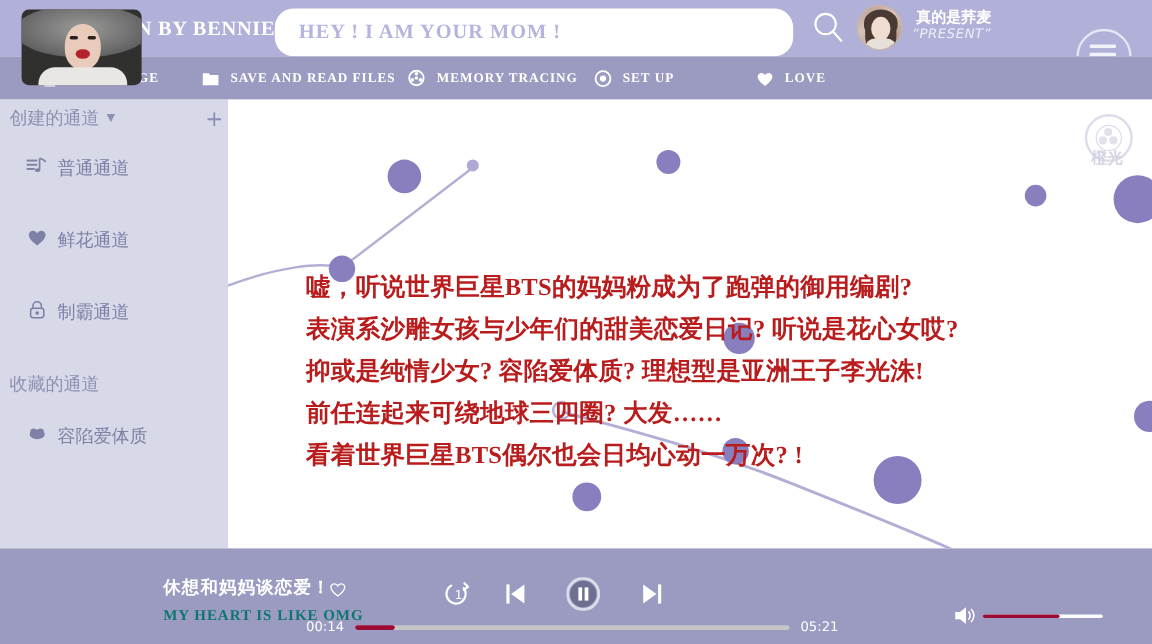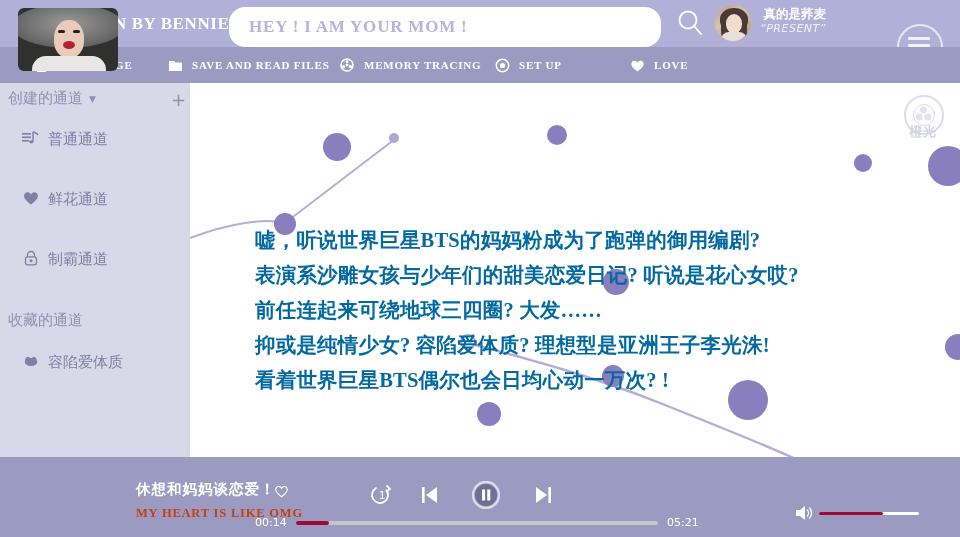--- a/index.html
+++ b/index.html
@@ -157,21 +157,21 @@
     font-size: 15px; color: #8f90b4; font-weight: normal;
   }
   .caret { margin-left: 6px; font-size: 9px; color: #8f90b4; }
   .side-plus {
     position: absolute; left: 171px; top: 8px;
     font-family: "DejaVu Sans", sans-serif;
     font-size: 18px; color: #8f90b4; line-height: 1;
   }
   .side-item {
     position: absolute; left: 22px;
-    display: flex; 
+    display: flex; align-items: center;
     font-family: "DejaVu Sans", sans-serif;
     font-size: 15px; color: #7f80a6;
   }
   .side-item .lbl { margin-left: 8px; }
   .side-sub {
     position: absolute; left: 8px;
     font-family: "DejaVu Sans", sans-serif;
     font-size: 15px; color: #8f90b4;
   }
 
@@ -183,21 +183,21 @@
   }
   .deco { position: absolute; left: 0; top: 0; width: 770px; height: 374px; }
   .story {
     position: absolute; left: 65px; top: 140px;
     width: 660px;
   }
   .story .ln {
     font-family: "Liberation Serif", "DejaVu Serif", serif;
     font-weight: bold;
     font-size: 20.5px;
-    color: #0369a1;
+    color: #b91c1c;
     line-height: 35px;
     white-space: nowrap;
     letter-spacing: 0.2px;
   }
 
   
   .badge {
     position: absolute; left: 710px; top: 12px;
     width: 46px; height: 52px;
   }
@@ -262,21 +262,21 @@
     color: #ffffff; letter-spacing: 1px;
   }
   .heart-btn {
     position: absolute; left: 274px; top: 484px;
     width: 14px; height: 13px;
   }
   .song-sub {
     position: absolute; left: 136px; top: 506px;
     font-family: "Liberation Serif", serif;
     font-weight: bold; font-size: 12.5px;
-    color: #c2410c; letter-spacing: 0.8px;
+    color: #0f766e; letter-spacing: 0.8px;
   }
   .ctrl { position: absolute; }
   .time-cur {
     position: absolute; left: 255px; top: 516px;
     font-family: "DejaVu Sans", sans-serif;
     font-size: 11px; color: #ffffff;
   }
   .time-tot {
     position: absolute; left: 667px; top: 516px;
     font-family: "DejaVu Sans", sans-serif;
@@ -479,22 +479,22 @@
           <circle cx="5.2" cy="12" r="3.4" fill="#e2e2ee"></circle>
           <circle cx="13.8" cy="12" r="3.4" fill="#e2e2ee"></circle>
         </svg>
       </div>
       <div class="badge-label">橙光</div>
     </div>
 
     <div class="story">
       <div class="ln">嘘，听说世界巨星BTS的妈妈粉成为了跑弹的御用编剧?</div>
       <div class="ln">表演系沙雕女孩与少年们的甜美恋爱日记? 听说是花心女哎?</div>
+      <div class="ln">抑或是纯情少女? 容陷爱体质? 理想型是亚洲王子李光洙!</div>
       <div class="ln">前任连起来可绕地球三四圈? 大发……</div>
-      <div class="ln">抑或是纯情少女? 容陷爱体质? 理想型是亚洲王子李光洙!</div>
       <div class="ln">看着世界巨星BTS偶尔也会日均心动一万次? !</div>
     </div>
   </div>
 
   <div class="player"></div>
 
   <div class="cover">
     <div class="fur"></div>
     <div class="fc"></div>
     <div class="eyeL"></div>

